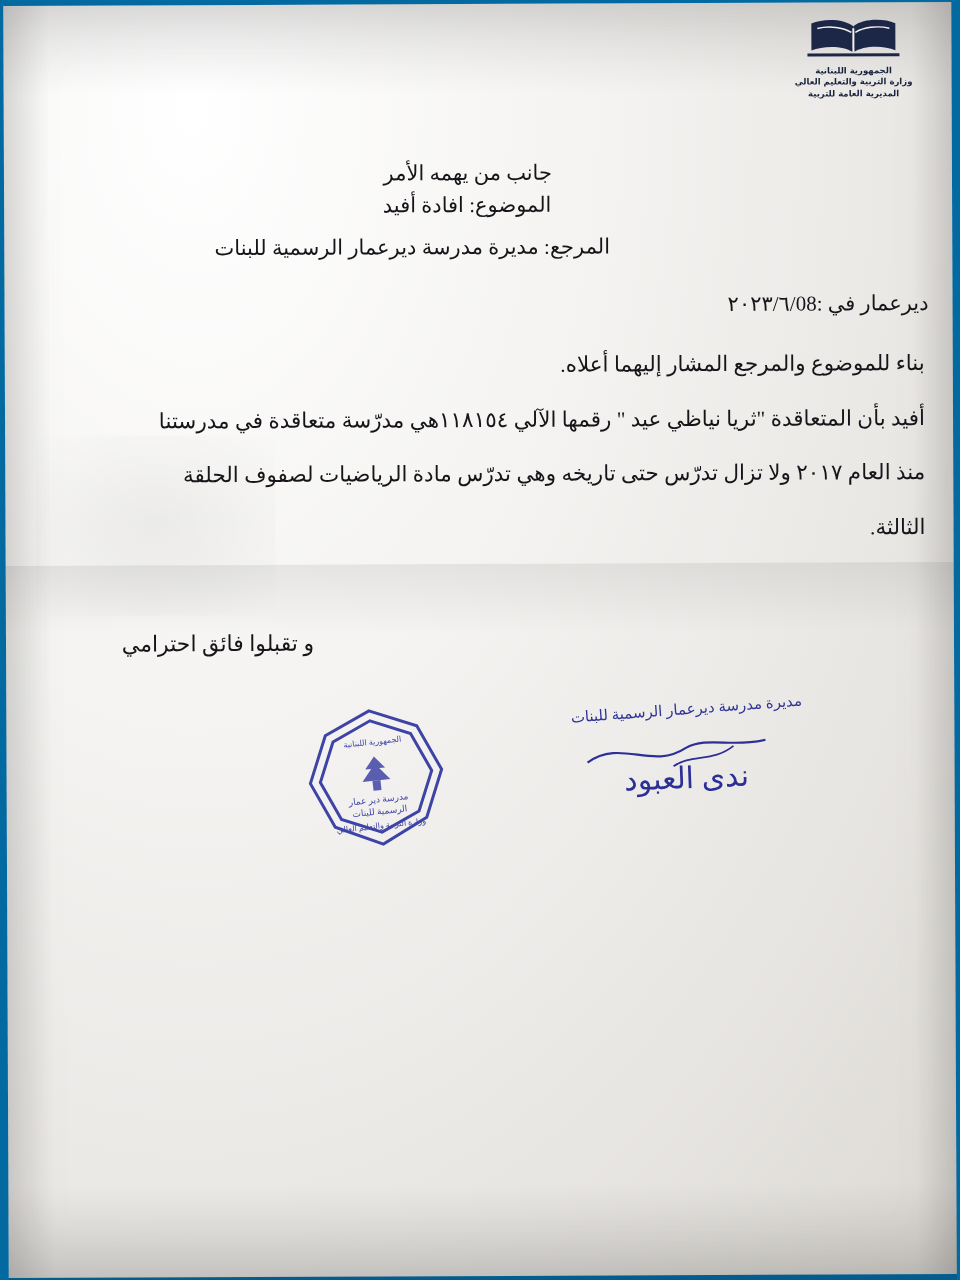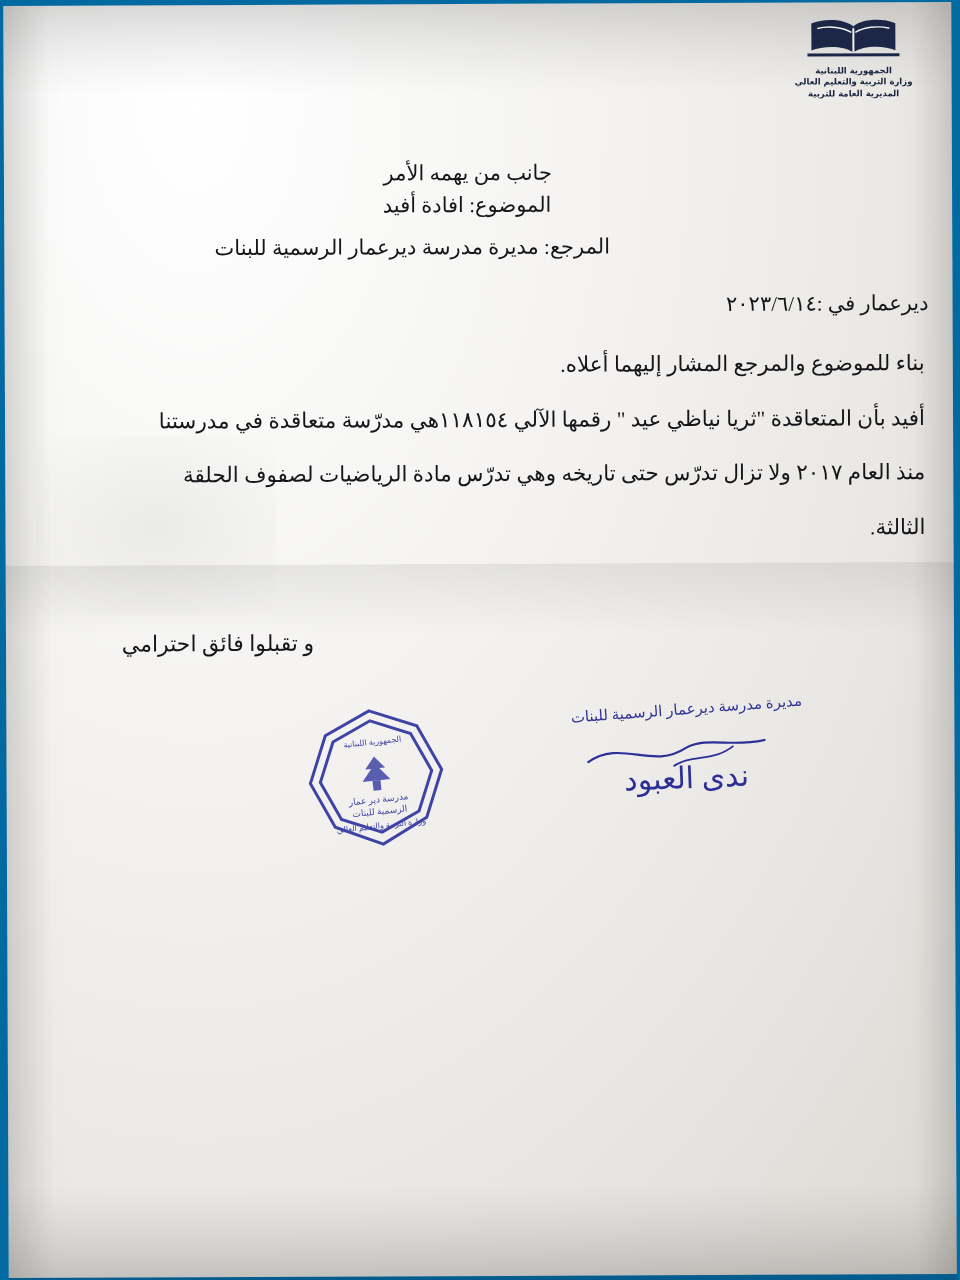--- a/index.html
+++ b/index.html
@@ -193,21 +193,21 @@
           <div>الجمهورية اللبنانية</div>
           <div>وزارة التربية والتعليم العالي</div>
           <div>المديرية العامة للتربية</div>
         </div>
       </div>
 
       <div class="doc-text addressee">جانب من يهمه الأمر</div>
       <div class="doc-text subject">الموضوع: افادة أفيد</div>
       <div class="doc-text reference">المرجع: مديرة مدرسة ديرعمار الرسمية للبنات</div>
 
-      <div class="doc-text place-date">ديرعمار في :٢٠٢٣/٦/١٤</div>
+      <div class="doc-text place-date">ديرعمار في :٢٠٢٣/٦/08</div>
 
       <div class="doc-text para">
         <p>بناء للموضوع والمرجع المشار إليهما أعلاه.</p>
         <p>أفيد بأن المتعاقدة "ثريا نياظي عيد " رقمها الآلي ١١٨١٥٤هي مدرّسة متعاقدة في مدرستنا</p>
         <p>منذ العام ٢٠١٧ ولا تزال تدرّس  حتى تاريخه وهي تدرّس مادة الرياضيات لصفوف الحلقة</p>
         <p>الثالثة.</p>
       </div>
 
       <div class="doc-text closing">و تقبلوا فائق احترامي</div>
 

